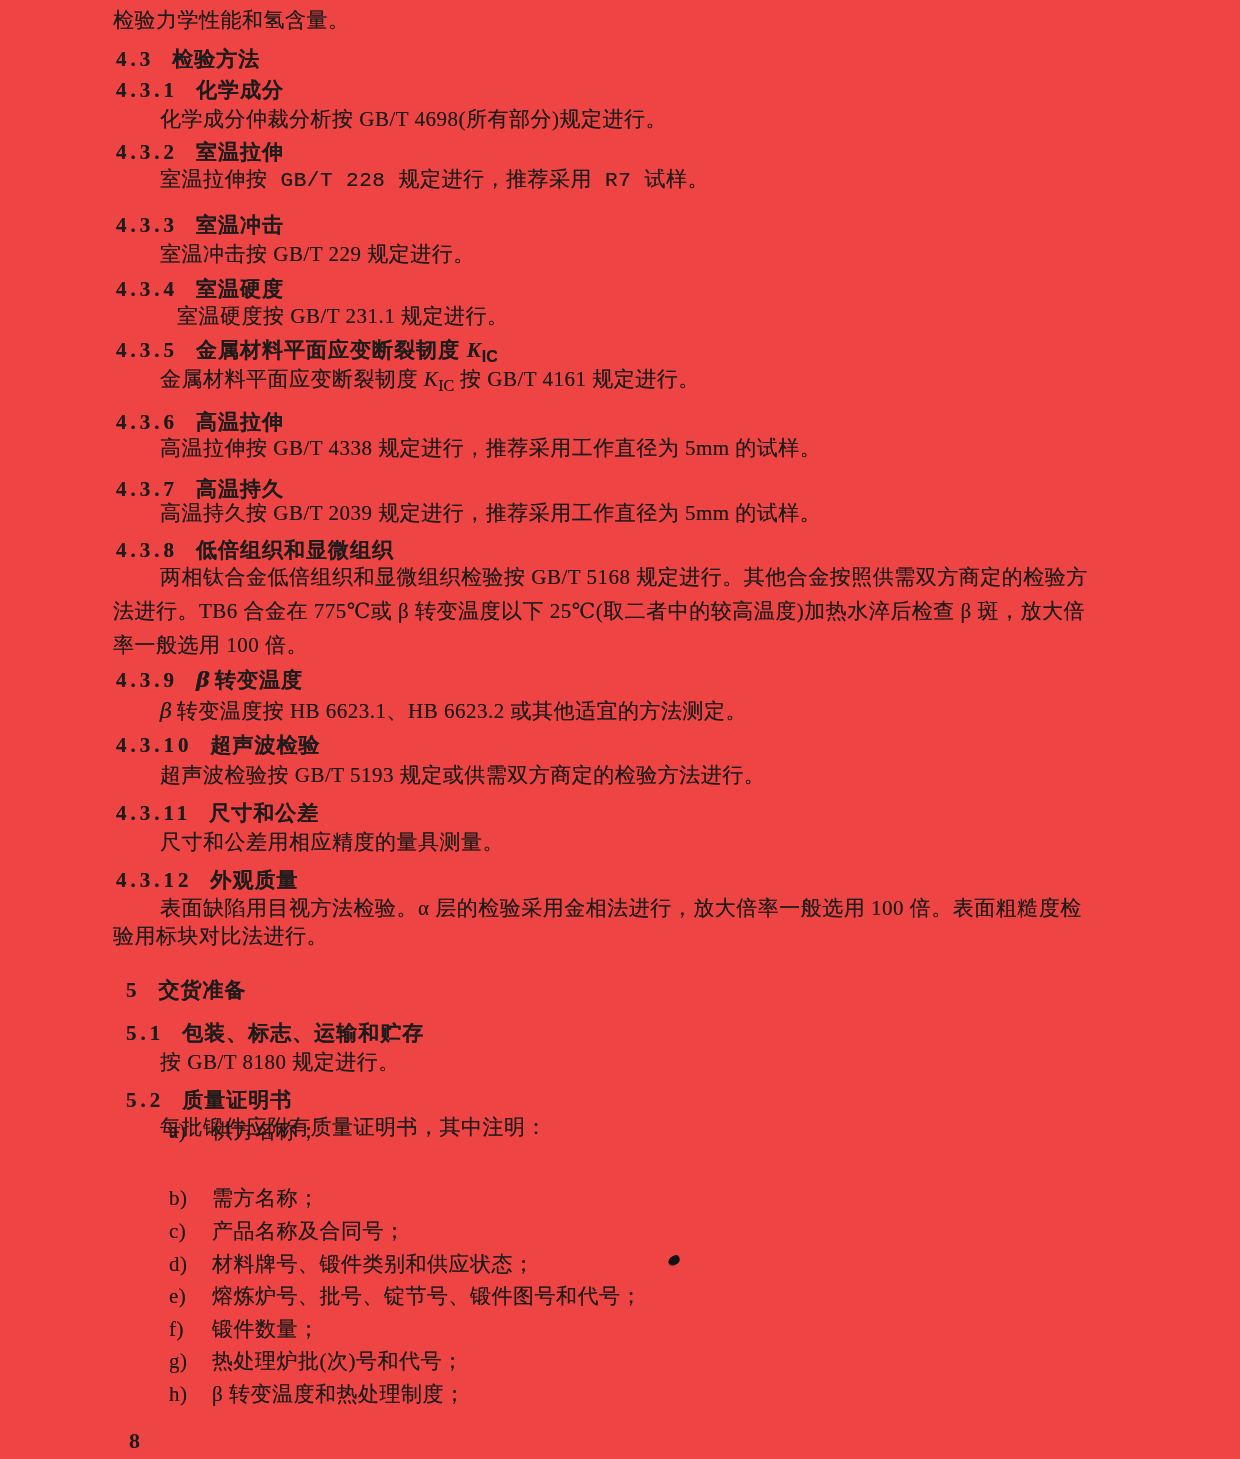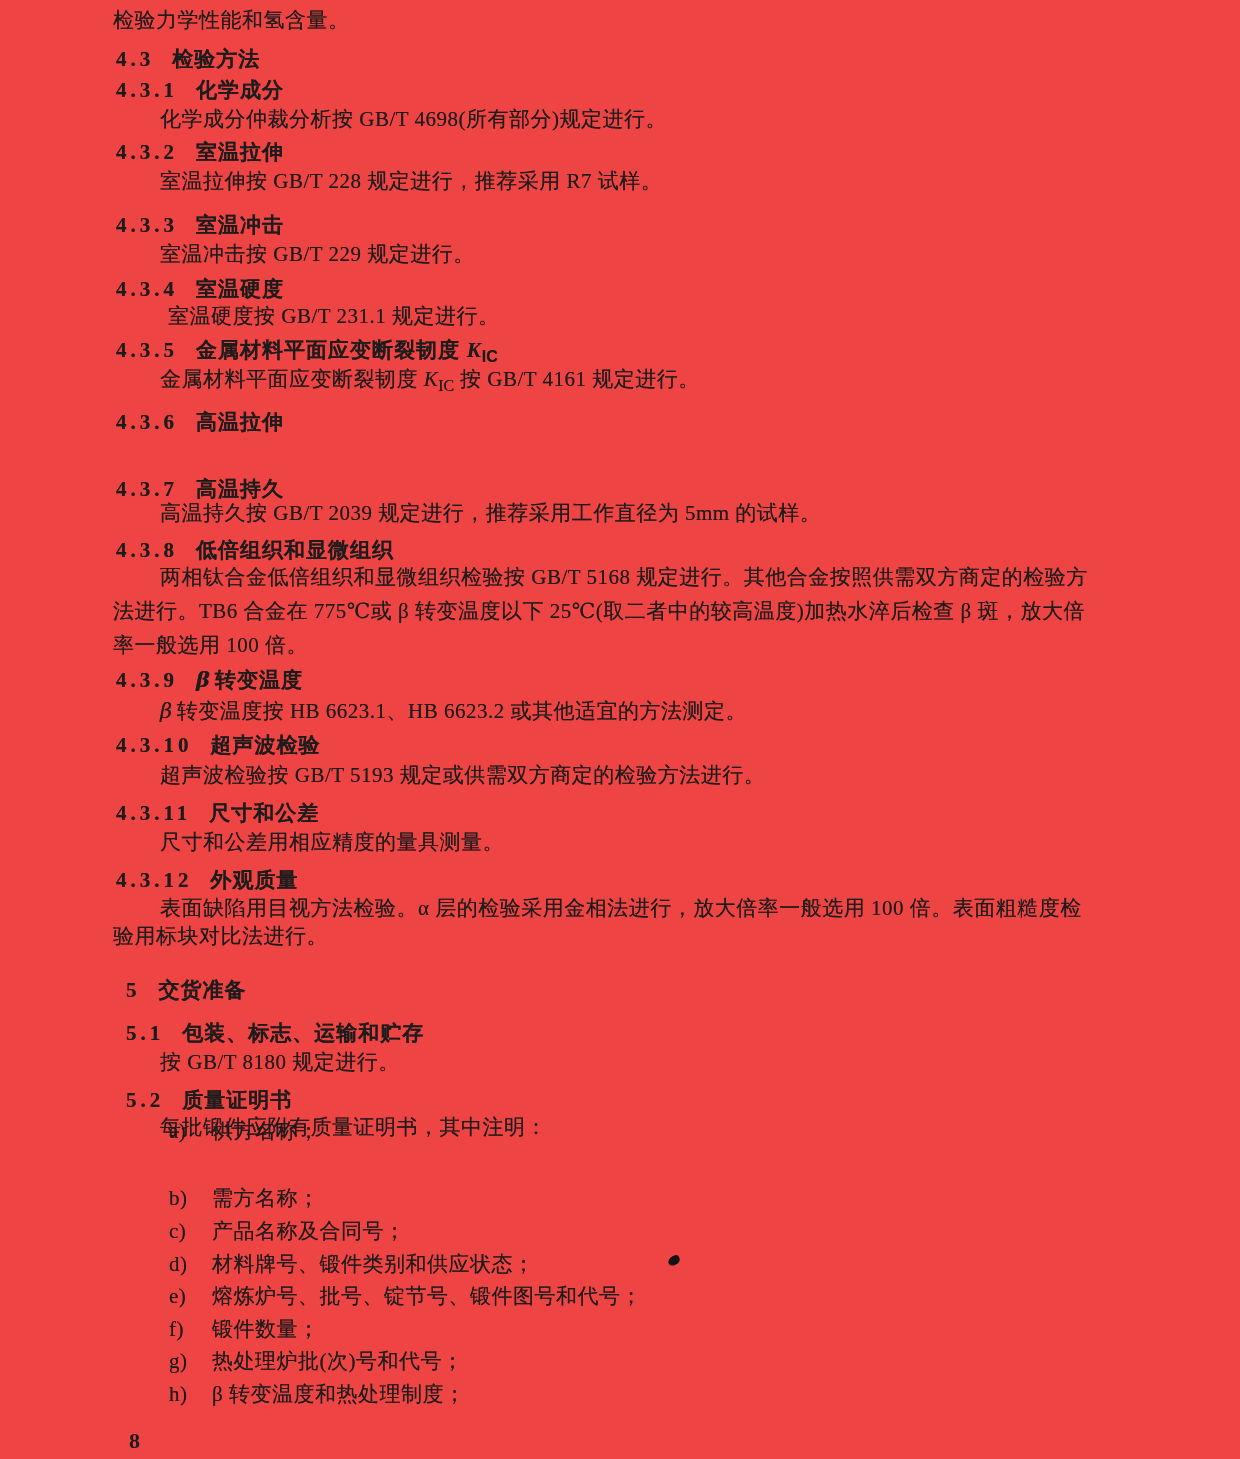--- a/index.html
+++ b/index.html
@@ -84,42 +84,43 @@
   </div>
 
   <div class="line heading" style="top:78px;left:116px;text-align:right;">
     <span class="h-num">4.3.1</span><span>化学成分</span>
   </div>
   <div class="line" style="top:107px;left:160px;">化学成分仲裁分析按 GB/T 4698(所有部分)规定进行。</div>
 
   <div class="line heading" style="top:140px;left:116px;">
     <span class="h-num">4.3.2</span><span>室温拉伸</span>
   </div>
-  <div class="line" style="top:169px;left:160px;">室温拉伸按 GB/T 228 规定进行，推荐采用 R7 试样。</div>
+  <div class="line" style="top:169px;left:160px;font-family:Liberation Mono, monospace;">室温拉伸按 GB/T 228 规定进行，推荐采用 R7 试样。</div>
 
   <div class="line heading" style="top:213px;left:116px;">
     <span class="h-num">4.3.3</span><span>室温冲击</span>
   </div>
   <div class="line" style="top:242px;left:160px;">室温冲击按 GB/T 229 规定进行。</div>
 
   <div class="line heading" style="top:277px;left:116px;">
     <span class="h-num">4.3.4</span><span>室温硬度</span>
   </div>
-  <div class="line" style="top:304px;left:168px;">室温硬度按 GB/T 231.1 规定进行。</div>
+  <div class="line" style="top:304px;left:177px;">室温硬度按 GB/T 231.1 规定进行。</div>
 
   <div class="line heading" style="top:338px;left:116px;">
     <span class="h-num">4.3.5</span><span>金属材料平面应变断裂韧度 </span><span class="k-sym">K</span><sub class="k-sub">IC</sub>
   </div>
   <div class="line" style="top:367px;left:160px;text-align:right;">
     <span>金属材料平面应变断裂韧度 </span><span class="k-sym">K</span><sub class="k-sub">IC</sub><span> 按 GB/T 4161 规定进行。</span>
   </div>
 
   <div class="line heading" style="top:410px;left:116px;">
     <span class="h-num">4.3.6</span><span>高温拉伸</span>
   </div>
+  <div class="line" style="top:436px;left:160px;">高温拉伸按 GB/T 4338 规定进行，推荐采用工作直径为 5mm 的试样。</div>
 
   <div class="line heading" style="top:477px;left:116px;">
     <span class="h-num">4.3.7</span><span>高温持久</span>
   </div>
   <div class="line" style="top:501px;left:160px;">高温持久按 GB/T 2039 规定进行，推荐采用工作直径为 5mm 的试样。</div>
 
   <div class="line heading" style="top:538px;left:116px;">
     <span class="h-num">4.3.8</span><span>低倍组织和显微组织</span>
   </div>
   <div class="line" style="top:565px;left:160px;">两相钛合金低倍组织和显微组织检验按 GB/T 5168 规定进行。其他合金按照供需双方商定的检验方</div>

